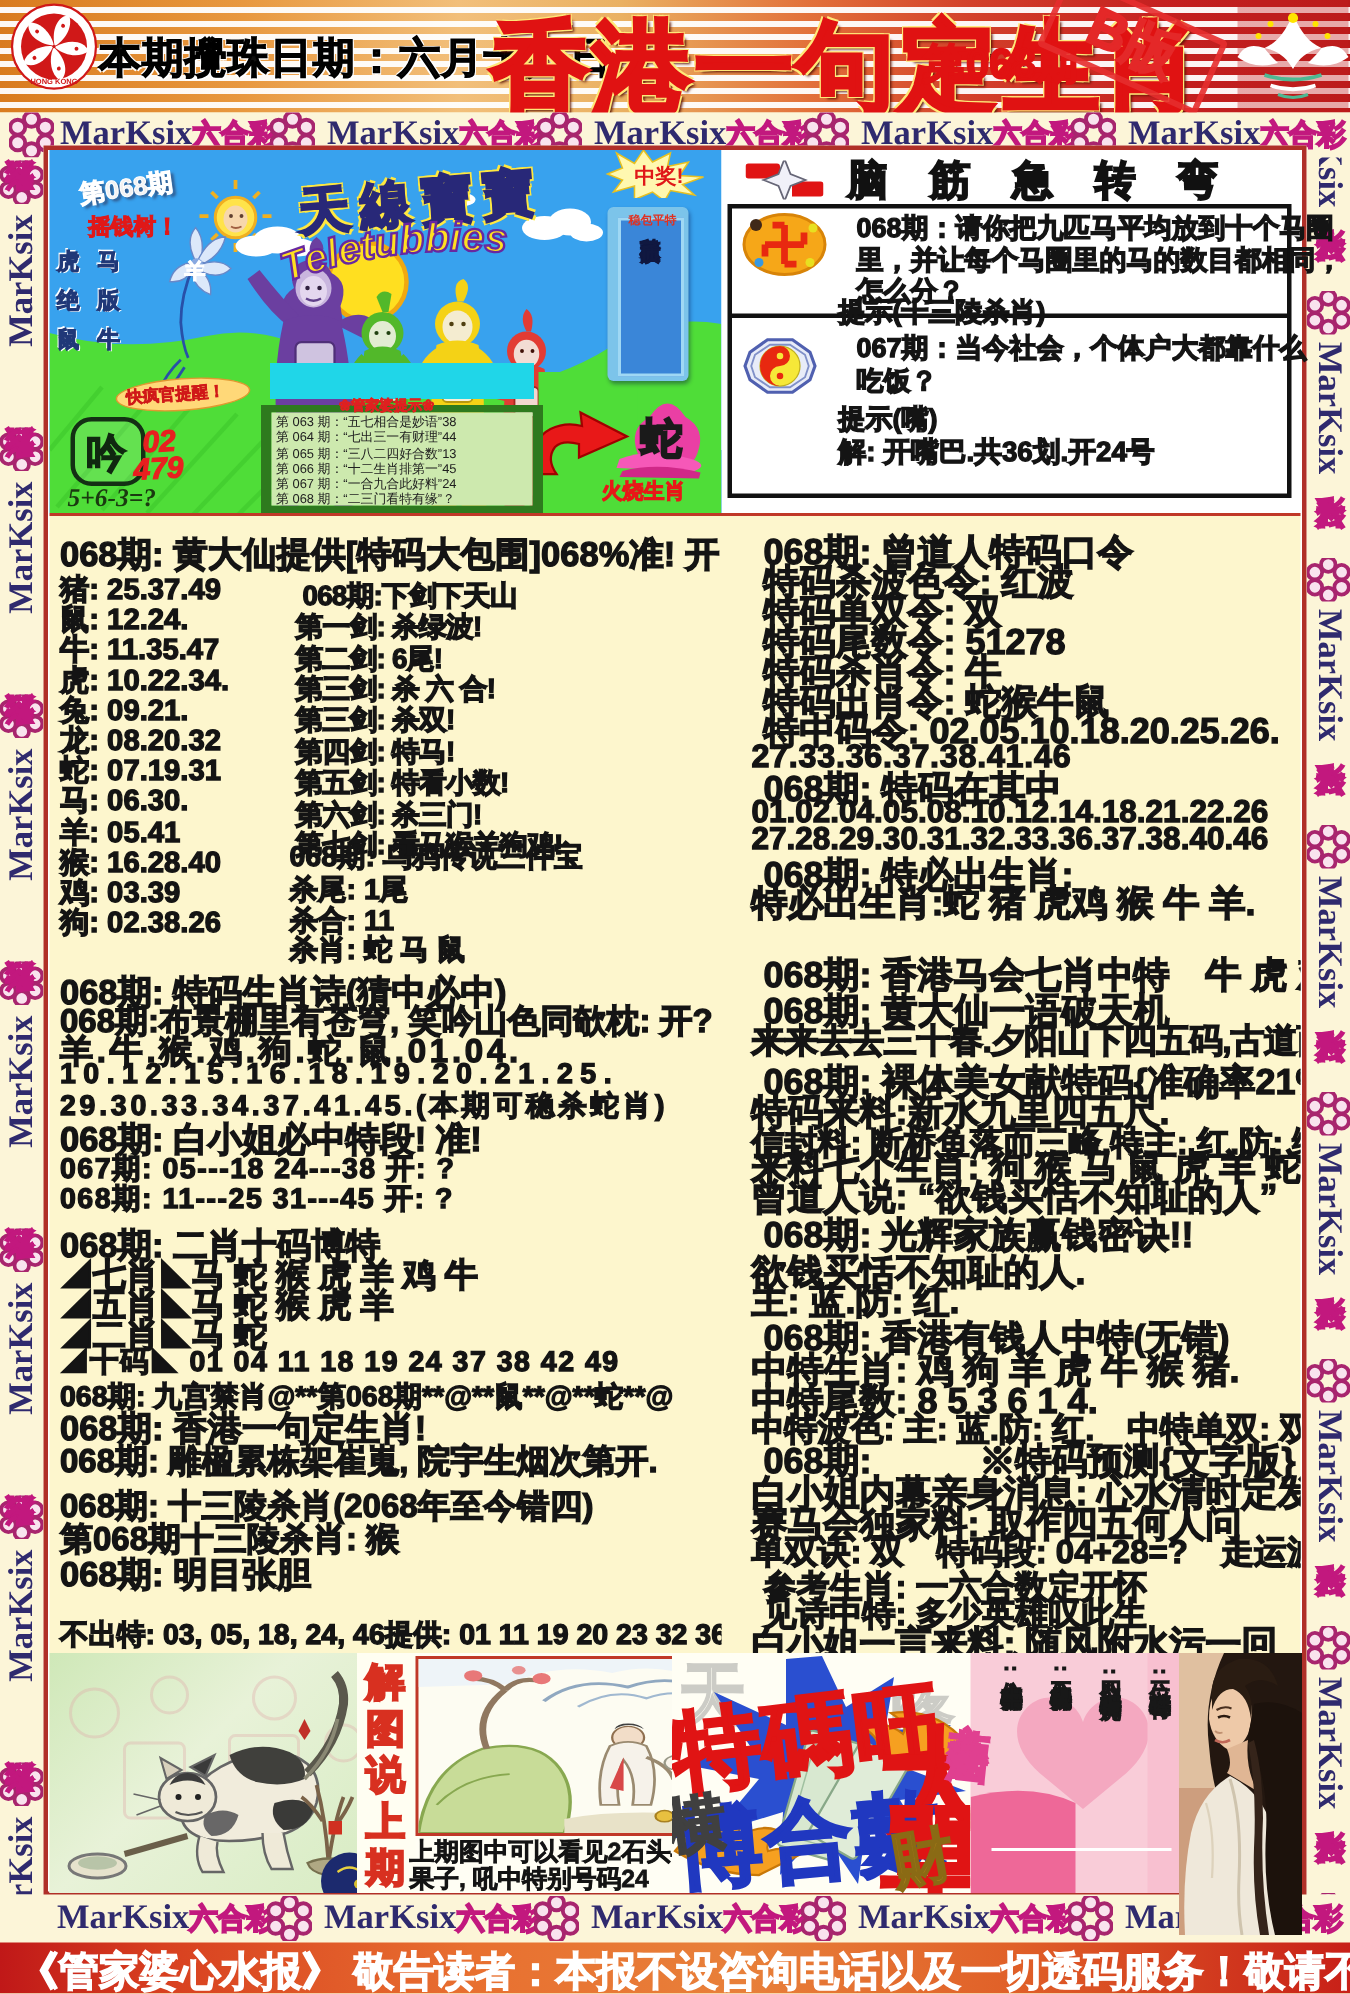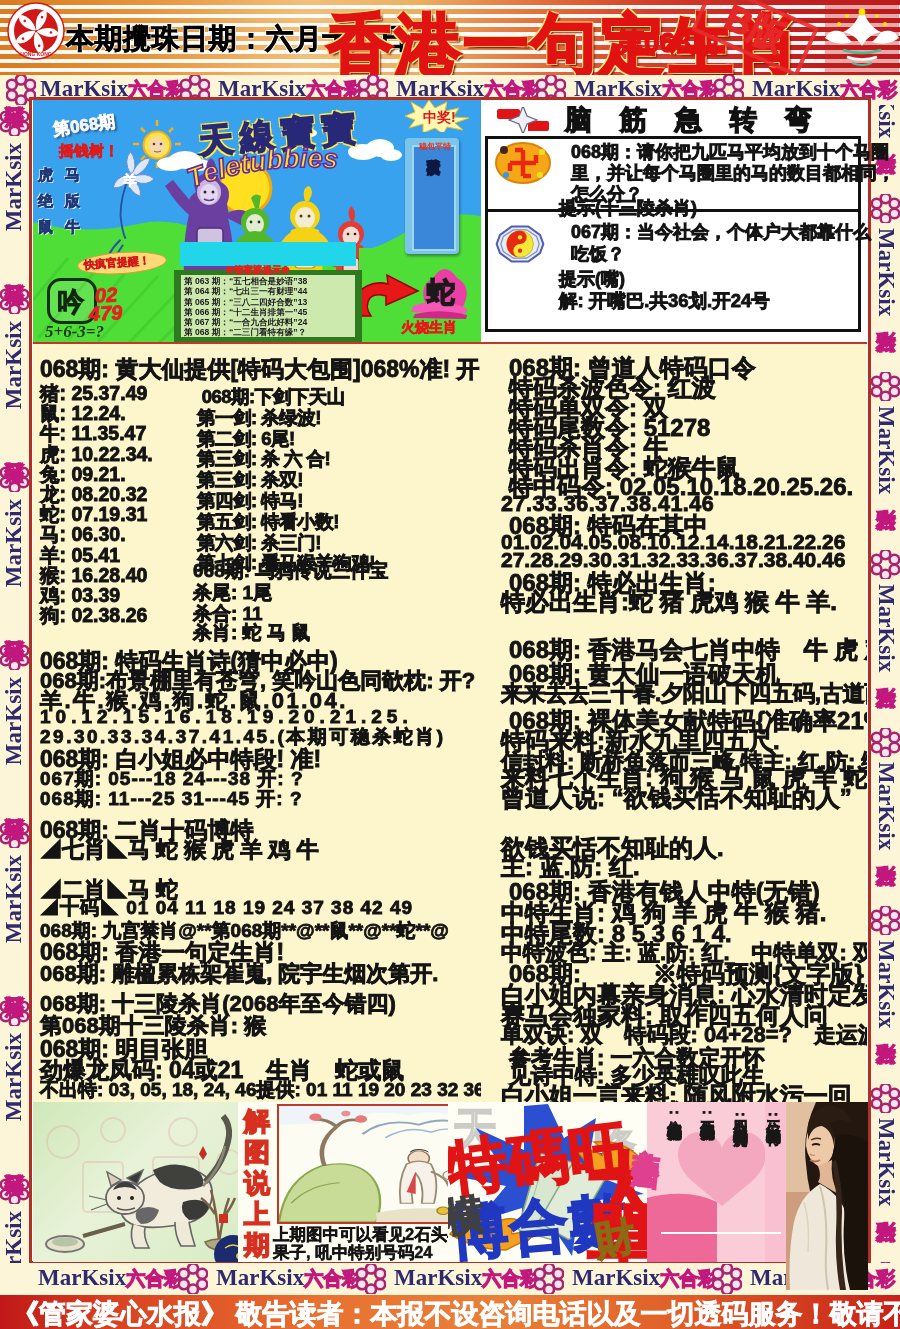--- a/index.html
+++ b/index.html
@@ -488,21 +488,21 @@
 
 <div class="abs" style="left:147px;top:142px;width:176px;height:24px;background:#20d6e8"></div>
 
 <div class="abs" style="left:141px;top:166px;width:188px;height:76px">
   <div style="position:absolute;left:0;top:4px;width:7px;height:72px;background:#2e7a1e"></div>
   <div style="position:absolute;right:0;top:4px;width:7px;height:72px;background:#2e7a1e"></div>
   <div style="position:absolute;left:0;top:4px;width:188px;height:5px;background:#2e7a1e"></div>
   <div style="position:absolute;left:0;bottom:0;width:188px;height:5px;background:#2e7a1e"></div>
   <div style="position:absolute;left:7px;top:9px;width:174px;height:62px;background:#cde9ae"></div>
   <div style="position:absolute;left:52px;top:-2px;font-size:9.5px;font-weight:bold;color:#e02020;-webkit-text-stroke:0.5px #e02020;white-space:nowrap">❀管家婆提示❀</div>
-  <div style="position:absolute;left:10px;top:10px;font-size:8.6px;line-height:10.3px;color:#202020;font-weight:bold;white-space:nowrap">第 063 期：“五七相合是妙语”38<br>第 064 期：“七出三一有财理”44<br>第 065 期：“三八二四好合数”13<br>第 066 期：“十二生肖排第一”45<br>第 067 期：“一合九合此好料”24<br>第 068 期：“二三门看特有缘”？</div>
+  <div style="position:absolute;left:10px;top:10px;font-size:8.6px;line-height:10.3px;color:#202020;font-weight:normal;white-space:nowrap">第 063 期：“五七相合是妙语”38<br>第 064 期：“七出三一有财理”44<br>第 065 期：“三八二四好合数”13<br>第 066 期：“十二生肖排第一”45<br>第 067 期：“一合九合此好料”24<br>第 068 期：“二三门看特有缘”？</div>
 </div>
 </div>
 
 <div class="abs" id="brain" style="left:481px;top:100px;width:386px;height:200px;background:#fff">
 
   <svg class="abs" style="left:16px;top:7px" width="52" height="26" viewBox="0 0 52 26">
     <rect x="0" y="2" width="23" height="10" rx="2" fill="#e01414"></rect>
     <rect x="29" y="14" width="23" height="10" rx="2" fill="#e01414"></rect>
     <rect x="23" y="0" width="8" height="26" fill="#fff"></rect>
     <path d="M26,-1 L30,9 L40,13 L30,17 L26,27 L22,17 L12,13 L22,9 Z" fill="#f0f0f8" stroke="#667" stroke-width="1.2"></path>
@@ -566,30 +566,30 @@
   <div class="l" style="left:7px;top:322px;font-size:22px">068期:布景棚里有苍穹, 笑吟山色同欹枕: 开?</div>
   <div class="l" style="left:7px;top:342px;font-size:22px;letter-spacing:2.5px">羊.牛.猴.鸡.狗.蛇.鼠.01.04.</div>
   <div class="l" style="left:7px;top:362px;font-size:19px;letter-spacing:5px">10.12.15.16.18.19.20.21.25.</div>
   <div class="l" style="left:7px;top:380px;font-size:19px;letter-spacing:2.5px">29.30.33.34.37.41.45.(本期可稳杀蛇肖)</div>
   <div class="l" style="left:7px;top:400px;font-size:23px">068期: 白小姐必中特段!  准!</div>
   <div class="l" style="left:7px;top:422px;font-size:19px;letter-spacing:1px">067期: 05---18  24---38  开: ?</div>
   <div class="l" style="left:7px;top:442px;font-size:19px;letter-spacing:1px">068期: 11---25  31---45  开: ?</div>
 
   <div class="l" style="left:7px;top:471px;font-size:23px">068期: 二肖十码博特</div>
   <div class="l" style="left:7px;top:491px;font-size:22px">◢七肖◣马 蛇 猴 虎 羊 鸡 牛</div>
+  <div class="l" style="left:7px;top:511px;font-size:22px">◢五肖◣马 蛇 猴 虎 羊</div>
   <div class="l" style="left:7px;top:531px;font-size:22px">◢二肖◣马 蛇</div>
   <div class="l" style="left:7px;top:551px;font-size:19px;letter-spacing:1px">◢十码◣ 01 04 11 18 19 24 37 38 42 49</div>
 
   <div class="l" style="left:7px;top:574px;font-size:19px">068期: 九宫禁肖@**第068期**@**鼠**@**蛇**@</div>
   <div class="l" style="left:7px;top:593px;font-size:23px">068期: 香港一句定生肖!</div>
   <div class="l" style="left:7px;top:615px;font-size:22px">068期: 雕楹累栋架崔嵬, 院宇生烟次第开.</div>
   <div class="l" style="left:7px;top:645px;font-size:22px">068期: 十三陵杀肖(2068年至今错四)</div>
   <div class="l" style="left:7px;top:667px;font-size:22px">第068期十三陵杀肖: 猴</div>
   <div class="l" style="left:7px;top:690px;font-size:23px">068期: 明目张胆</div>
-  <div class="l" style="left:7px;top:711px;font-size:23px">劲爆龙凤码: 04或21　生肖　蛇或鼠</div>
   <div class="l" style="left:7px;top:733px;font-size:19px">不出特: 03, 05, 18, 24, 46提供: 01  11  19  20 23  32  36  45</div>
 </div>
 
 <div class="abs" id="rightcol" style="left:481px;top:344px;width:386px;height:758px;overflow:hidden">
   <div class="l" style="left:28px;top:8px;font-size:24px">068期: 曾道人特码口令</div>
   <div class="l" style="left:28px;top:28px;font-size:24px">特码杀波色令: 红波</div>
   <div class="l" style="left:28px;top:48px;font-size:24px">特码单双令: 双</div>
   <div class="l" style="left:28px;top:68px;font-size:24px">特码尾数令: 51278</div>
   <div class="l" style="left:28px;top:88px;font-size:24px">特码杀肖令: 牛</div>
   <div class="l" style="left:28px;top:108px;font-size:24px">特码出肖令: 蛇猴牛鼠</div>
@@ -601,20 +601,21 @@
   <div class="l" style="left:28px;top:223px;font-size:24px">068期: 特必出生肖:</div>
   <div class="l" style="left:20px;top:242px;font-size:24px">特必出生肖:蛇 猪 虎鸡 猴 牛 羊.</div>
   <div class="l" style="left:28px;top:290px;font-size:24px">068期: 香港马会七肖中特　牛 虎 鸡 狗 马 猪 蛇</div>
   <div class="l" style="left:28px;top:314px;font-size:24px">068期: 黄大仙一语破天机</div>
   <div class="l" style="left:20px;top:334px;font-size:22.5px;letter-spacing:-0.5px">来来去去三十春.夕阳山下四五码,古道西风一九回.</div>
   <div class="l" style="left:28px;top:361px;font-size:24px">068期: 裸体美女献特码{准确率21%}</div>
   <div class="l" style="left:20px;top:381px;font-size:24px">特码来料:新水九里四五尺.</div>
   <div class="l" style="left:20px;top:403px;font-size:22px">信封料: 断桥鱼落而三峰.特主: 红.防: 绿.</div>
   <div class="l" style="left:20px;top:418px;font-size:24px">来料七个生肖: 狗 猴 马 鼠 虎 羊 蛇</div>
   <div class="l" style="left:20px;top:438px;font-size:24px">曾道人说: “欲钱买恬不知耻的人”</div>
+  <div class="l" style="left:28px;top:463px;font-size:24px">068期: 光辉家族赢钱密诀!!</div>
   <div class="l" style="left:20px;top:488px;font-size:24px">欲钱买恬不知耻的人.</div>
   <div class="l" style="left:20px;top:507px;font-size:24px">主: 蓝.防: 红.</div>
   <div class="l" style="left:28px;top:532px;font-size:24px">068期: 香港有钱人中特(无错)</div>
   <div class="l" style="left:20px;top:553px;font-size:24px">中特生肖: 鸡 狗 羊 虎 牛 猴 猪.</div>
   <div class="l" style="left:20px;top:574px;font-size:24px">中特尾数: 8 5 3 6 1 4.</div>
   <div class="l" style="left:20px;top:594px;font-size:22px">中特波色: 主: 蓝.防: 红.　中特单双: 双.</div>
   <div class="l" style="left:28px;top:614px;font-size:24px">068期:　　　※特码预测{文字版}　准-准</div>
   <div class="l" style="left:20px;top:635px;font-size:24px">白小姐内幕亲身消息: 心水清时定发财</div>
   <div class="l" style="left:20px;top:656px;font-size:24px">赛马会独家料: 取作四五何人问</div>
   <div class="l" style="left:20px;top:676px;font-size:22px">单双诀: 双　特码段: 04+28=?　走运波: 红 绿</div>

